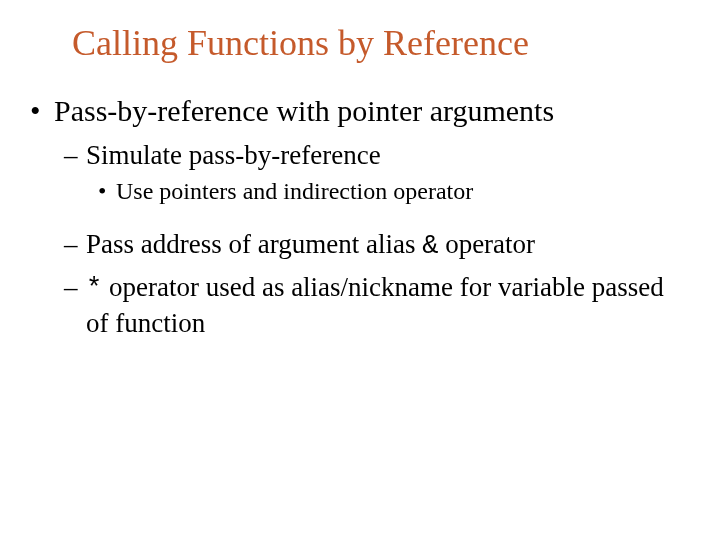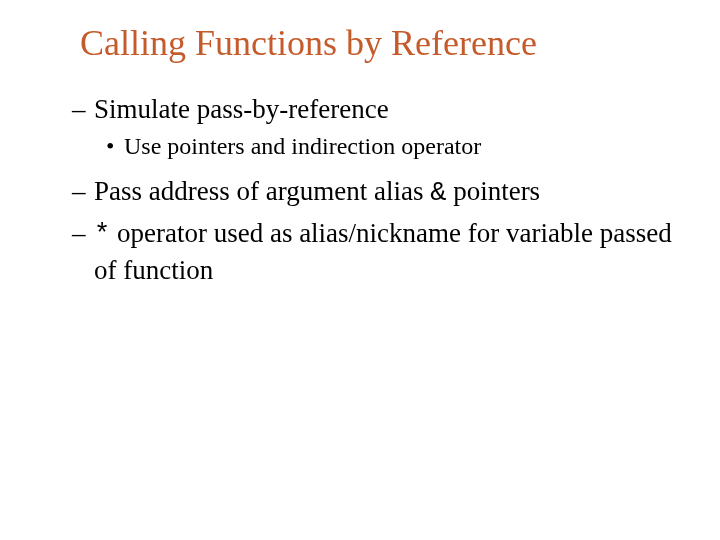--- a/index.html
+++ b/index.html
@@ -9,21 +9,21 @@
     height: 540px;
     background: #ffffff;
     font-family: "Times New Roman", Times, serif;
     color: #000000;
   }
   .slide {
     width: 720px;
     height: 540px;
     box-sizing: border-box;
     padding-top: 22px;
-    padding-left: 38px;
+    padding-left: 30px;
     padding-right: 30px;
   }
   .title {
     font-size: 36px;
     color: #c55a2b;
     text-align: left;
     margin-left: 42px;
     letter-spacing: 0px;
     margin-bottom: 28px;
   }
@@ -62,21 +62,21 @@
     font-size: 27px;
   }
 
   .l3 {
     font-size: 24px;
     line-height: 1.3;
     position: relative;
     padding-left: 18px;
     margin-left: 68px;
     margin-top: 4px;
-    margin-bottom: 12px;
+    margin-bottom: 20px;
   }
   .l3::before {
     content: "•";
     position: absolute;
     left: 0;
     top: 0;
     font-size: 24px;
   }
 
   .code {
@@ -87,31 +87,34 @@
     
   }
 </style>
 </head>
 <body>
 
 <div class="slide">
   <div class="title">Calling Functions by Reference</div>
 
   <ul>
+    <li class="l1">
+      <span>Pass-by-reference with pointer arguments</span>
+    </li>
 
     <li class="l2">
       <span>Simulate pass-by-reference</span>
     </li>
 
     <li class="l3">
       <span>Use pointers and indirection operator</span>
     </li>
 
     <li class="l2">
-      <span>Pass address of argument alias </span><span class="code">&amp;</span><span> pointers</span>
+      <span>Pass address of argument alias </span><span class="code">&amp;</span><span> operator</span>
     </li>
 
 
     <li class="l2 l2-wrap">
       <span class="code">*</span><span> operator used as alias/nickname for variable passed of function</span>
     </li>
   </ul>
 </div>
 
 </body></html>

